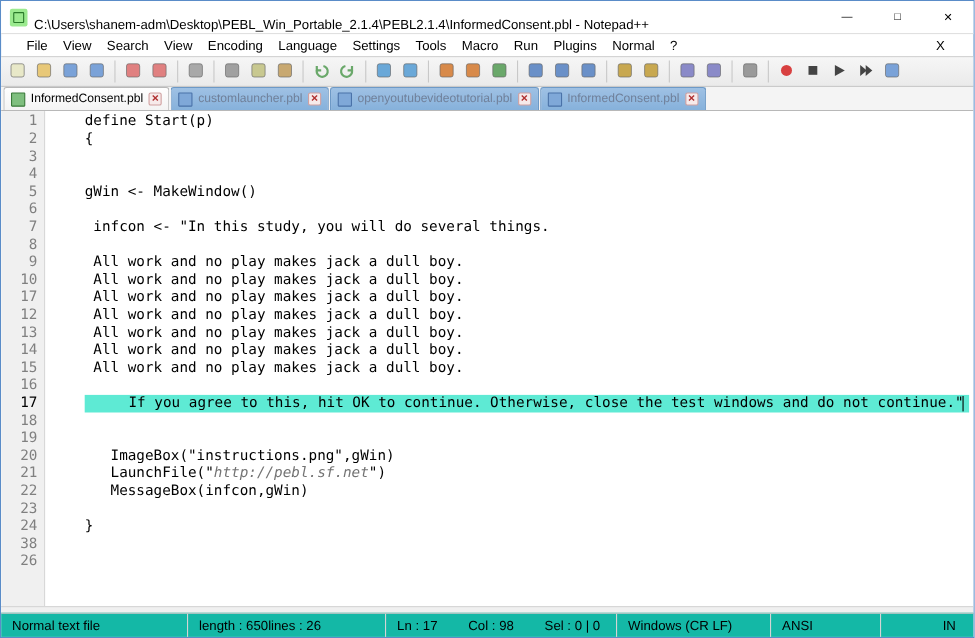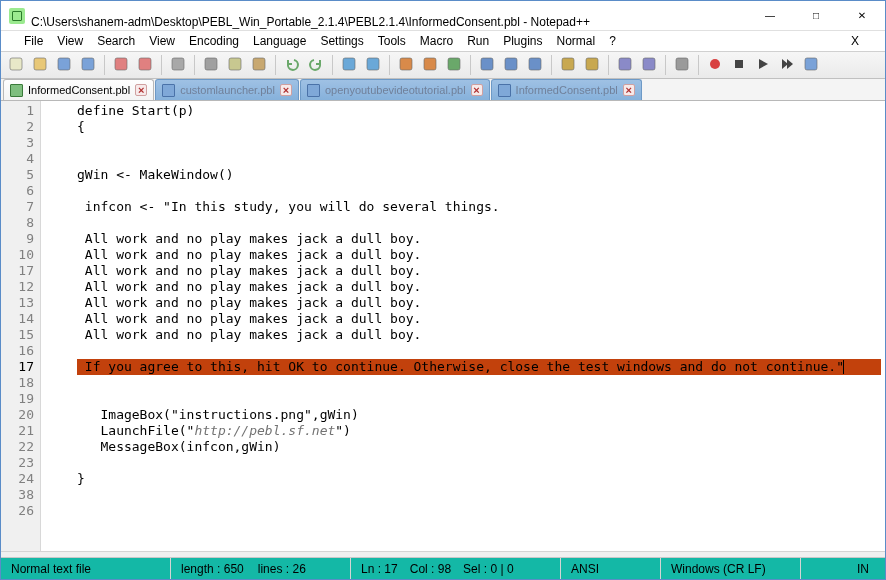--- a/index.html
+++ b/index.html
@@ -95,38 +95,38 @@
     color:#808080; line-height:16px;
   }
   .gutter .ln.active { color:#000; font-weight:500;}
   .code {
     flex:1; padding:2px 4px;
     font-family: Consolas, monospace; font-size:13px;
     line-height:16px; color:#000;
     white-space:pre; overflow:auto;
   }
   .code .line { height:16px;margin-left:32px; }
-  .code .line.hl { background:#c2410c; }
+  .code .line.hl { background:#5eead4;padding-left:32px; }
   .code .line.hl .caret {
     display:inline-block; width:1px; height:14px; background:#000; vertical-align:text-bottom;margin-left:-1px;
   }
   .code a { color:#737373;font-style:italic; }
   
   .spacer-bottom { height:6px; background:#f0f0f0; border-top:1px solid #d4d4d4;}
   
   .statusbar {
     height:22px; background:#14b8a6;
     border-top:1px solid #c8c8c8;
     display:flex; align-items:center;
     font-size:12px; color:#000;
   }
   .statusbar .cell { padding:0 10px; height:100%; display:flex; align-items:center; border-right:1px solid #d4d4d4;}
   .statusbar .cell.first { width:170px;}
-  .statusbar .cell.len { width:180px; gap:14px;}
-  .statusbar .cell.pos { width:210px; gap:12px;}
+  .statusbar .cell.len { width:180px; }
+  .statusbar .cell.pos { width:210px; gap:28px;}
   .statusbar .cell.eol { width:140px; justify-content:flex-start;}
   .statusbar .cell.enc { width:100px;}
   .statusbar .cell.ins { flex:1; justify-content:flex-end; border-right:none; padding-right:16px;}
 </style>
 </head>
 <body>
 
 <div class="titlebar">
   <div class="icon-app"></div>
   <div class="title">C:\Users\shanem-adm\Desktop\PEBL_Win_Portable_2.1.4\PEBL2.1.4\InformedConsent.pbl - Notepad++</div>
@@ -380,16 +380,16 @@
   <div class="cell first">Normal text file</div>
   <div class="cell len">
     <span><span>length :</span> <span>650</span></span>
     <span><span>lines :</span> <span>26</span></span>
   </div>
   <div class="cell pos">
     <span><span>Ln :</span> <span>17</span></span>
     <span><span>Col :</span> <span>98</span></span>
     <span><span>Sel :</span> <span>0 | 0</span></span>
   </div>
+  <div class="cell eol">Windows (CR LF)</div>
   <div class="cell enc">ANSI</div>
-  <div class="cell eol">Windows (CR LF)</div>
   <div class="cell ins">IN</div>
 </div>
 
 </body></html>

